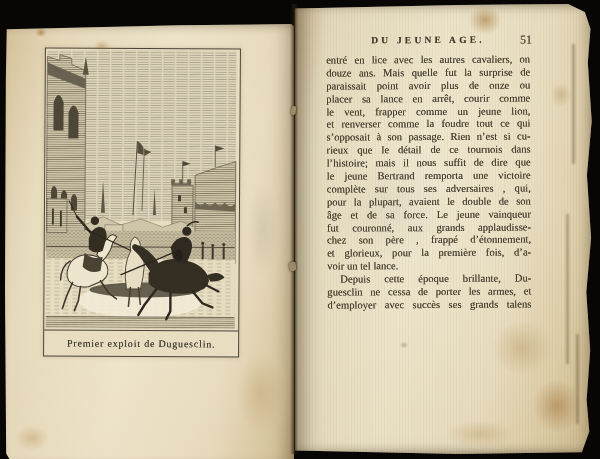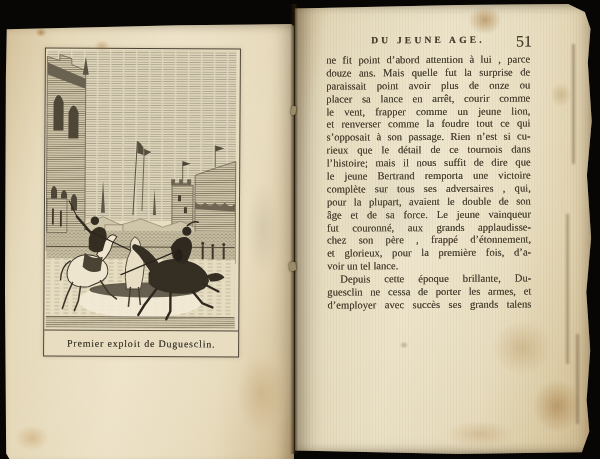--- a/index.html
+++ b/index.html
@@ -54,21 +54,21 @@
   }
   
   #right-content{position:absolute;left:0;top:0;width:100%;height:100%;transform:rotate(-0.3deg);}
   #header-row{position:absolute;left:33px;top:31px;width:204px;height:14px;}
   #running-header{
     position:absolute;left:0;right:0;text-align:center;
     font-size:9.5px;letter-spacing:3.2px;color:#44392a;font-weight:bold;
     text-shadow:0 0 0.6px rgba(68,57,42,.55);
   }
   #page-number{
-    position:absolute;right:-2px;top:-2px;font-size:16px;color:#44392a;
+    position:absolute;right:-2px;top:-2px;font-size:12px;color:#44392a;
     text-shadow:0 0 0.6px rgba(68,57,42,.55);
   }
   #body-text{
     position:absolute;left:33px;top:50px;width:204px;
     font-size:10.6px;color:#423a2b;
     text-shadow:0 0 0.55px rgba(66,58,43,.65);
   }
   .tline{
     height:12.9px;line-height:12.9px;
     text-align:justify;text-align-last:justify;
@@ -219,21 +219,21 @@
   <div class="stain" style="left:224px;top:318px;width:64px;height:104px;background:radial-gradient(closest-side,rgba(165,120,55,.24),rgba(165,120,55,0) 75%);"></div>
 </div>
 
 <div class="page" id="right-page">
   <div id="right-content">
     <div id="header-row">
       <div id="running-header">DU JEUNE AGE.</div>
       <div id="page-number">51</div>
     </div>
     <div id="body-text">
-        <div class="tline"><span>ne fit point d’abord attention à lui , parce</span></div>
+        <div class="tline"><span>entré en lice avec les autres cavaliers, on</span></div>
         <div class="tline"><span>douze ans. Mais quelle fut la surprise de</span></div>
         <div class="tline"><span>paraissait point avoir plus de onze ou</span></div>
         <div class="tline"><span>placer sa lance en arrêt, courir comme</span></div>
         <div class="tline"><span>le vent, frapper comme un jeune lion,</span></div>
         <div class="tline"><span>et renverser comme la foudre tout ce qui</span></div>
         <div class="tline"><span>s’opposait à son passage. Rien n’est si cu-</span></div>
         <div class="tline"><span>rieux que le détail de ce tournois dans</span></div>
         <div class="tline"><span>l’histoire; mais il nous suffit de dire que</span></div>
         <div class="tline"><span>le jeune </span><span class="it">Bertrand</span><span> remporta une victoire</span></div>
         <div class="tline"><span>complète sur tous ses adversaires , qui,</span></div>

